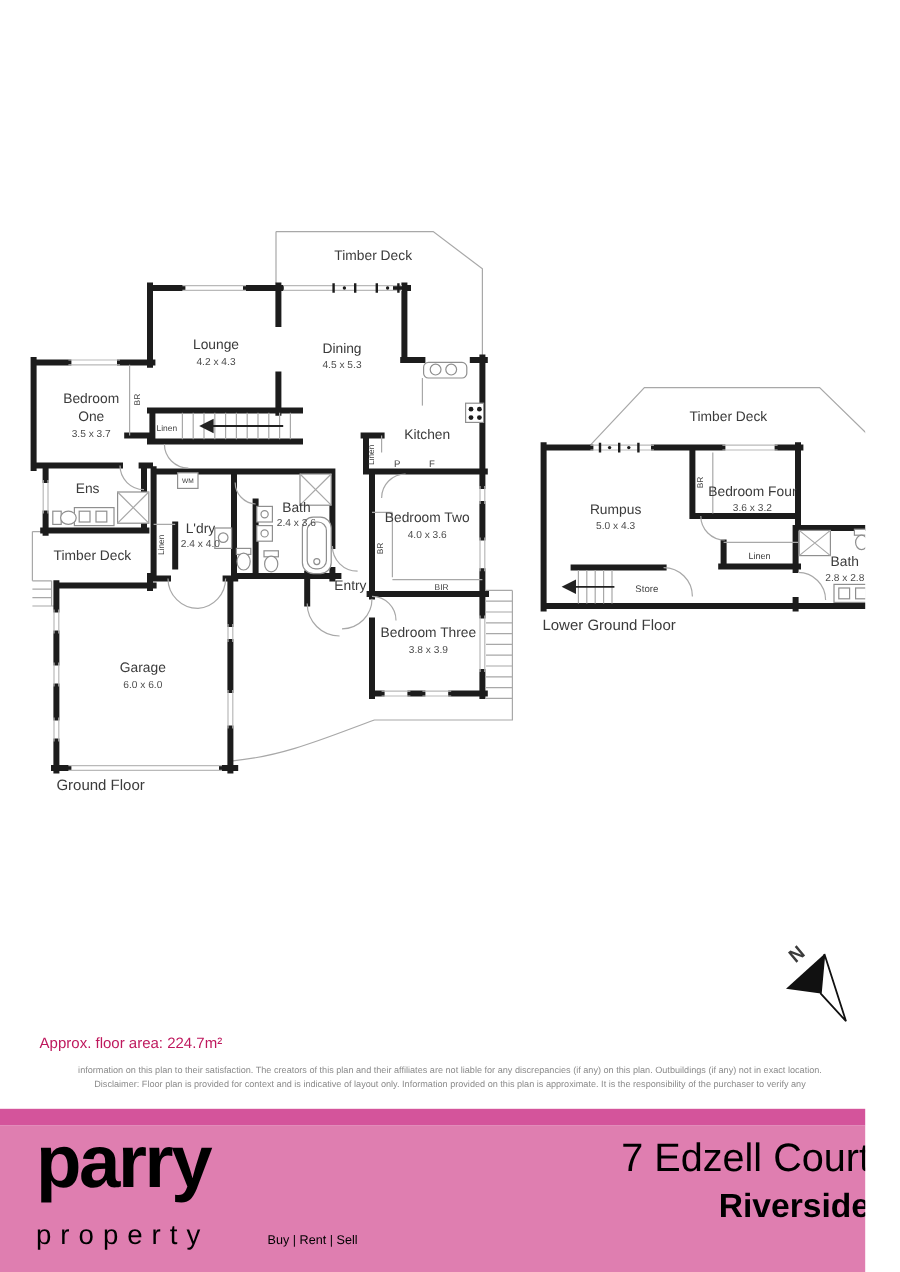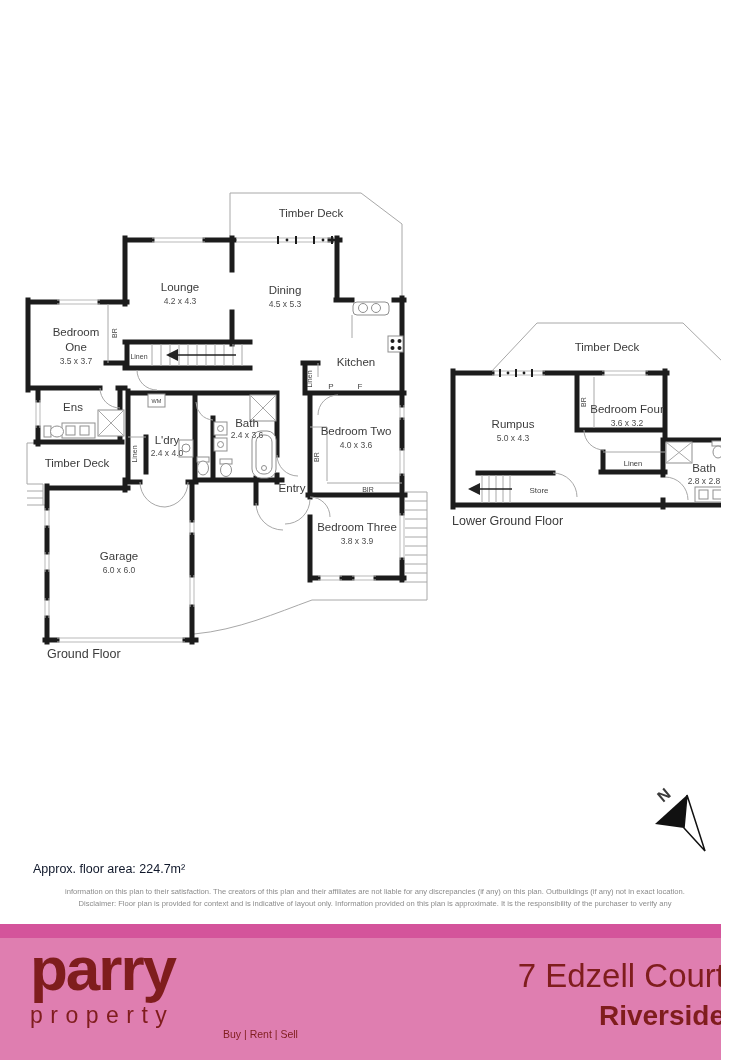--- a/index.html
+++ b/index.html
@@ -11,30 +11,30 @@
   .win{stroke:#b9b9b9;stroke-width:1;fill:none;}
   .fix{stroke:#8f8f8f;stroke-width:1;fill:#ffffff;}
   .tick{stroke:#1c1c1c;stroke-width:2;}
   .dot{fill:#1c1c1c;}
   .rm{font-size:11.5px;text-anchor:middle;}
   .dims{font-size:8.5px;fill:#4d4d4d;text-anchor:middle;}
   .sm{font-size:7px;text-anchor:middle;fill:#444;}
   .sm8{font-size:8px;text-anchor:middle;fill:#444;}
   .fl{font-size:12.5px;}
   .arrowline{stroke:#222;stroke-width:1.5;fill:none;}
-  .area-note{position:absolute;left:33px;top:862px;font-size:12.5px;color:#0f172a;text-align:center;}
+  .area-note{position:absolute;left:33px;top:862px;font-size:12.5px;color:#be185d;text-align:center;}
   .disclaimer{position:absolute;left:40px;top:886px;width:670px;text-align:center;
               font-size:7.6px;line-height:12px;color:#8b8b8b;}
   .stripe{position:absolute;left:0;top:924px;width:750px;height:14px;}
-  .footer{position:absolute;left:0;top:938px;width:750px;height:122px;color:#7f1d1d;}
+  .footer{position:absolute;left:0;top:938px;width:750px;height:122px;color:#000000;}
   .brand{position:absolute;left:30px;top:2px;}
   .brand-name{font-size:62px;font-weight:700;line-height:58px;letter-spacing:-2px;}
-  .brand-sub{font-size:23px;font-weight:400;letter-spacing:7.5px;margin-top:4px;}
+  .brand-sub{font-size:23px;font-weight:400;letter-spacing:7.5px;margin-top:18px;}
   .tagline{position:absolute;left:223px;top:90px;font-size:10.5px;text-align:center;}
-  .address{position:absolute;right:25px;top:8px;text-align:right;margin-top:11px;}
+  .address{position:absolute;right:25px;top:8px;text-align:right;}
   .address-line1{font-size:33px;font-weight:400;line-height:38px;}
   .address-line2{font-size:28px;font-weight:700;line-height:42px;}
 </style>
 </head>
 <body>
 
 <div class="page">
 
   <svg width="750" height="880" viewBox="0 0 750 880">
 

